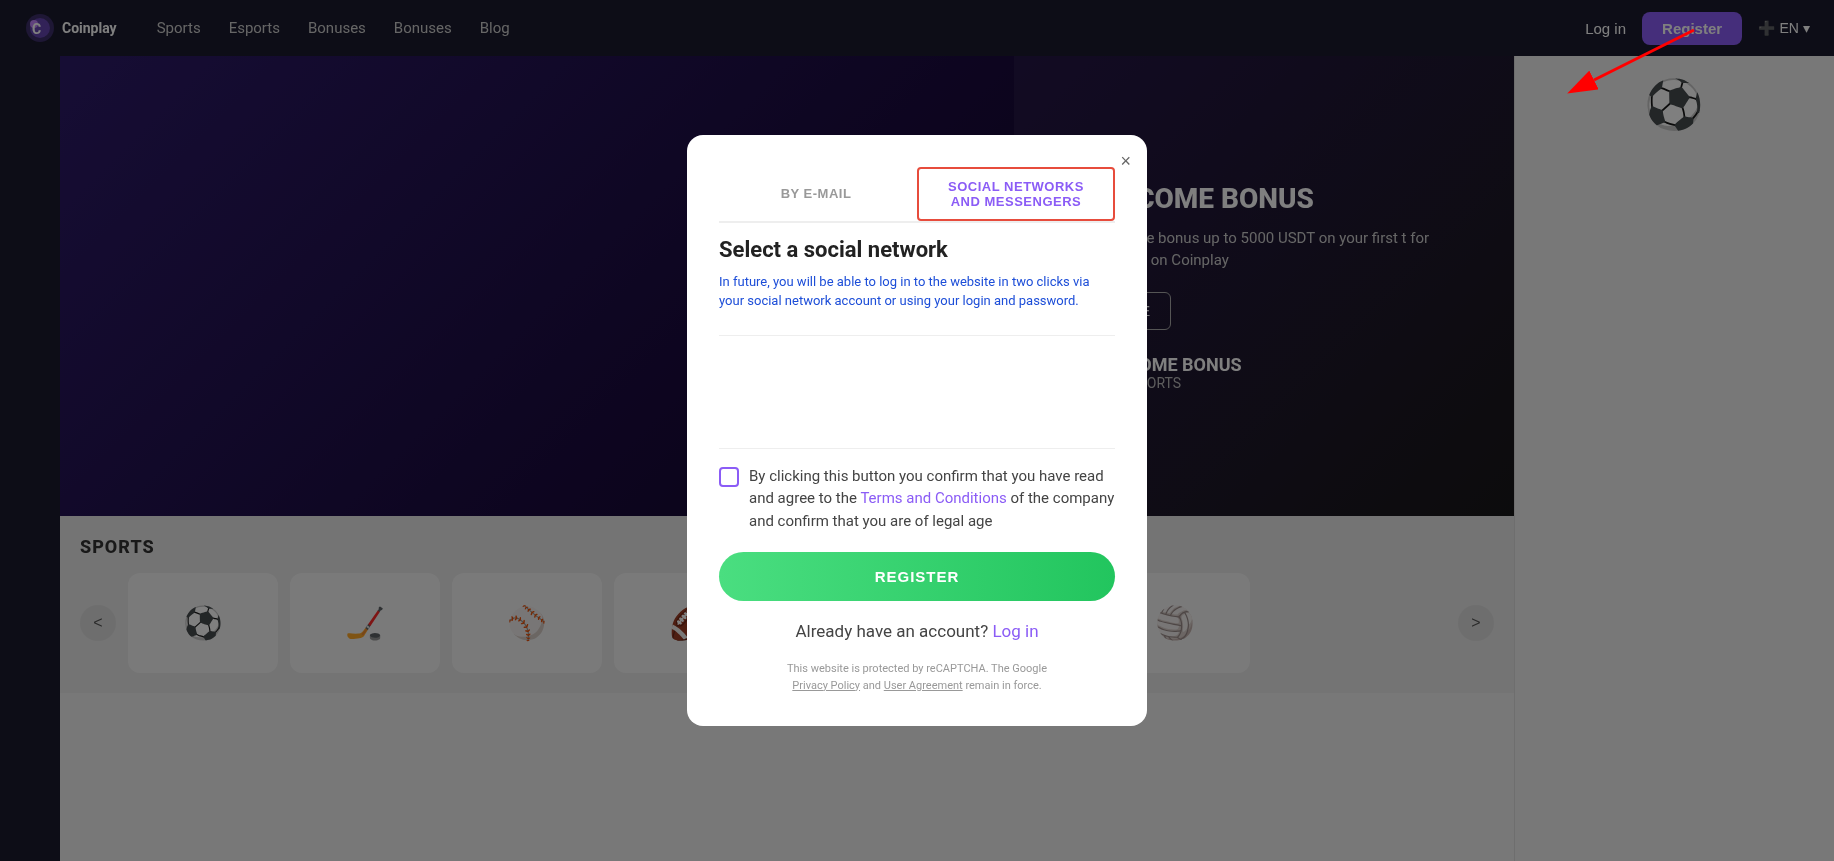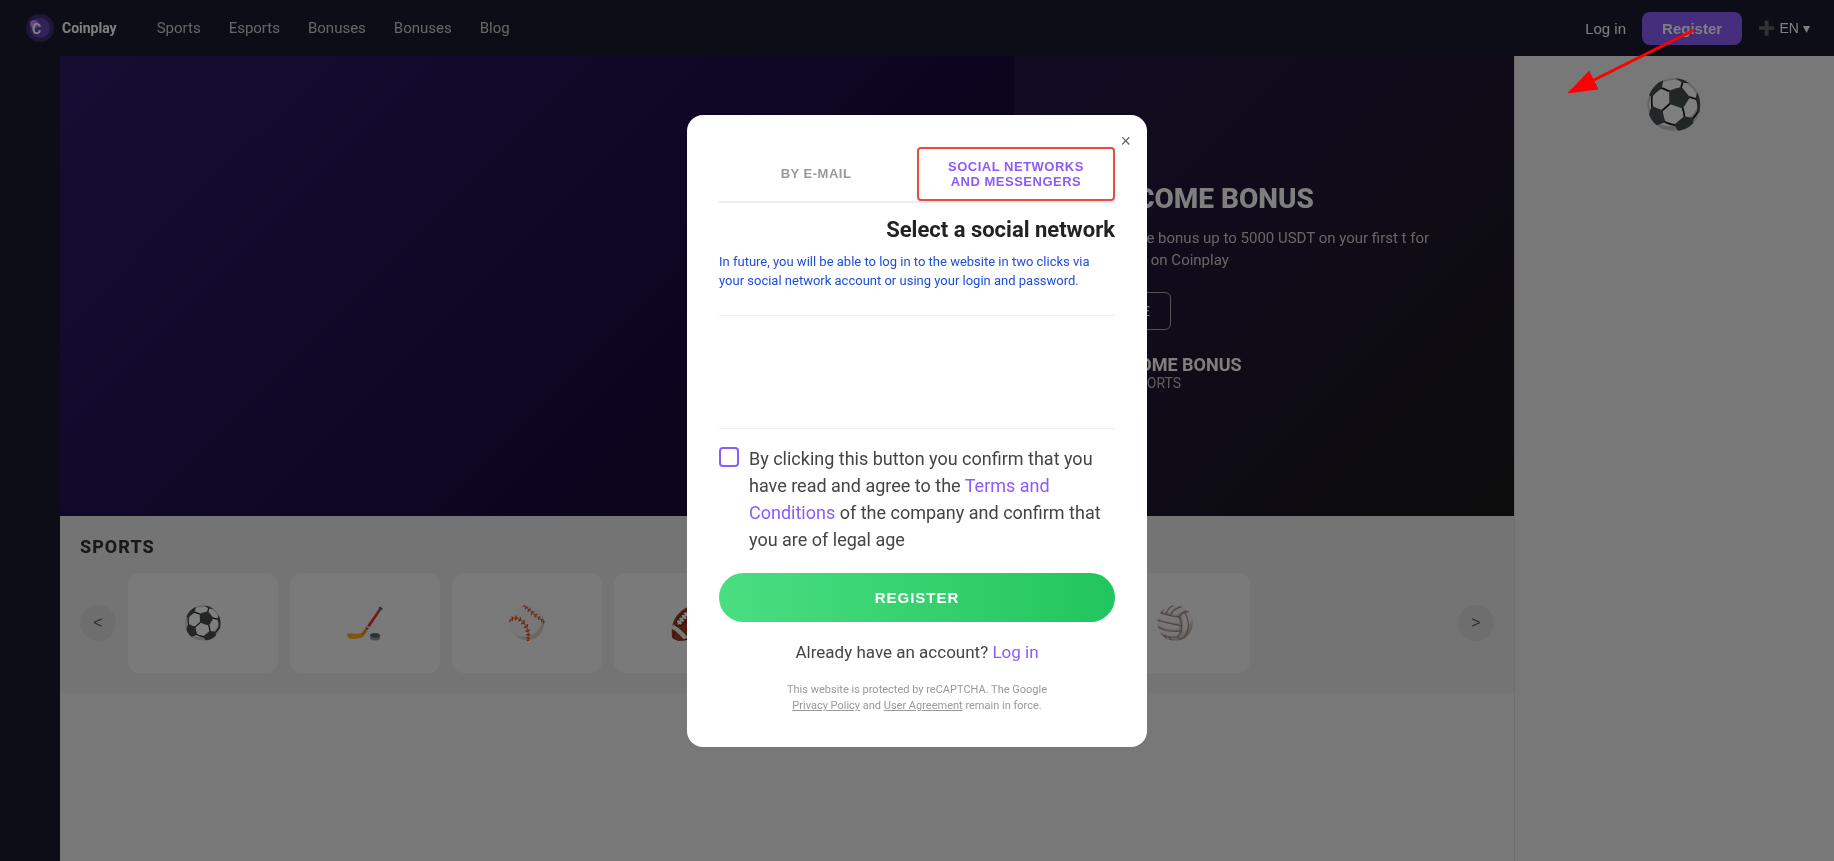--- a/index.html
+++ b/index.html
@@ -307,21 +307,20 @@
       border-radius: 4px;
       padding: 10px 16px;
     }
 
     
     .social-title {
       font-size: 22px;
       font-weight: 700;
       color: #222;
       margin-bottom: 10px;
-      text-align: right;
     }
     .social-desc {
       font-size: 13px;
       color: #1d4ed8;
       line-height: 1.5;
       margin-bottom: 24px;
     }
     .social-divider {
       border: none;
       border-top: 1px solid #eee;
@@ -343,21 +342,21 @@
       width: 20px;
       height: 20px;
       border: 2px solid #8b5cf6;
       border-radius: 4px;
       flex-shrink: 0;
       margin-top: 2px;
       appearance: none;
       cursor: pointer;
     }
     .terms-text {
-      font-size: 18px;
+      font-size: 15px;
       color: #444;
       line-height: 1.5;
     }
     .terms-link {
       color: #8b5cf6;
       text-decoration: none;
       cursor: pointer;
     }
 
     

